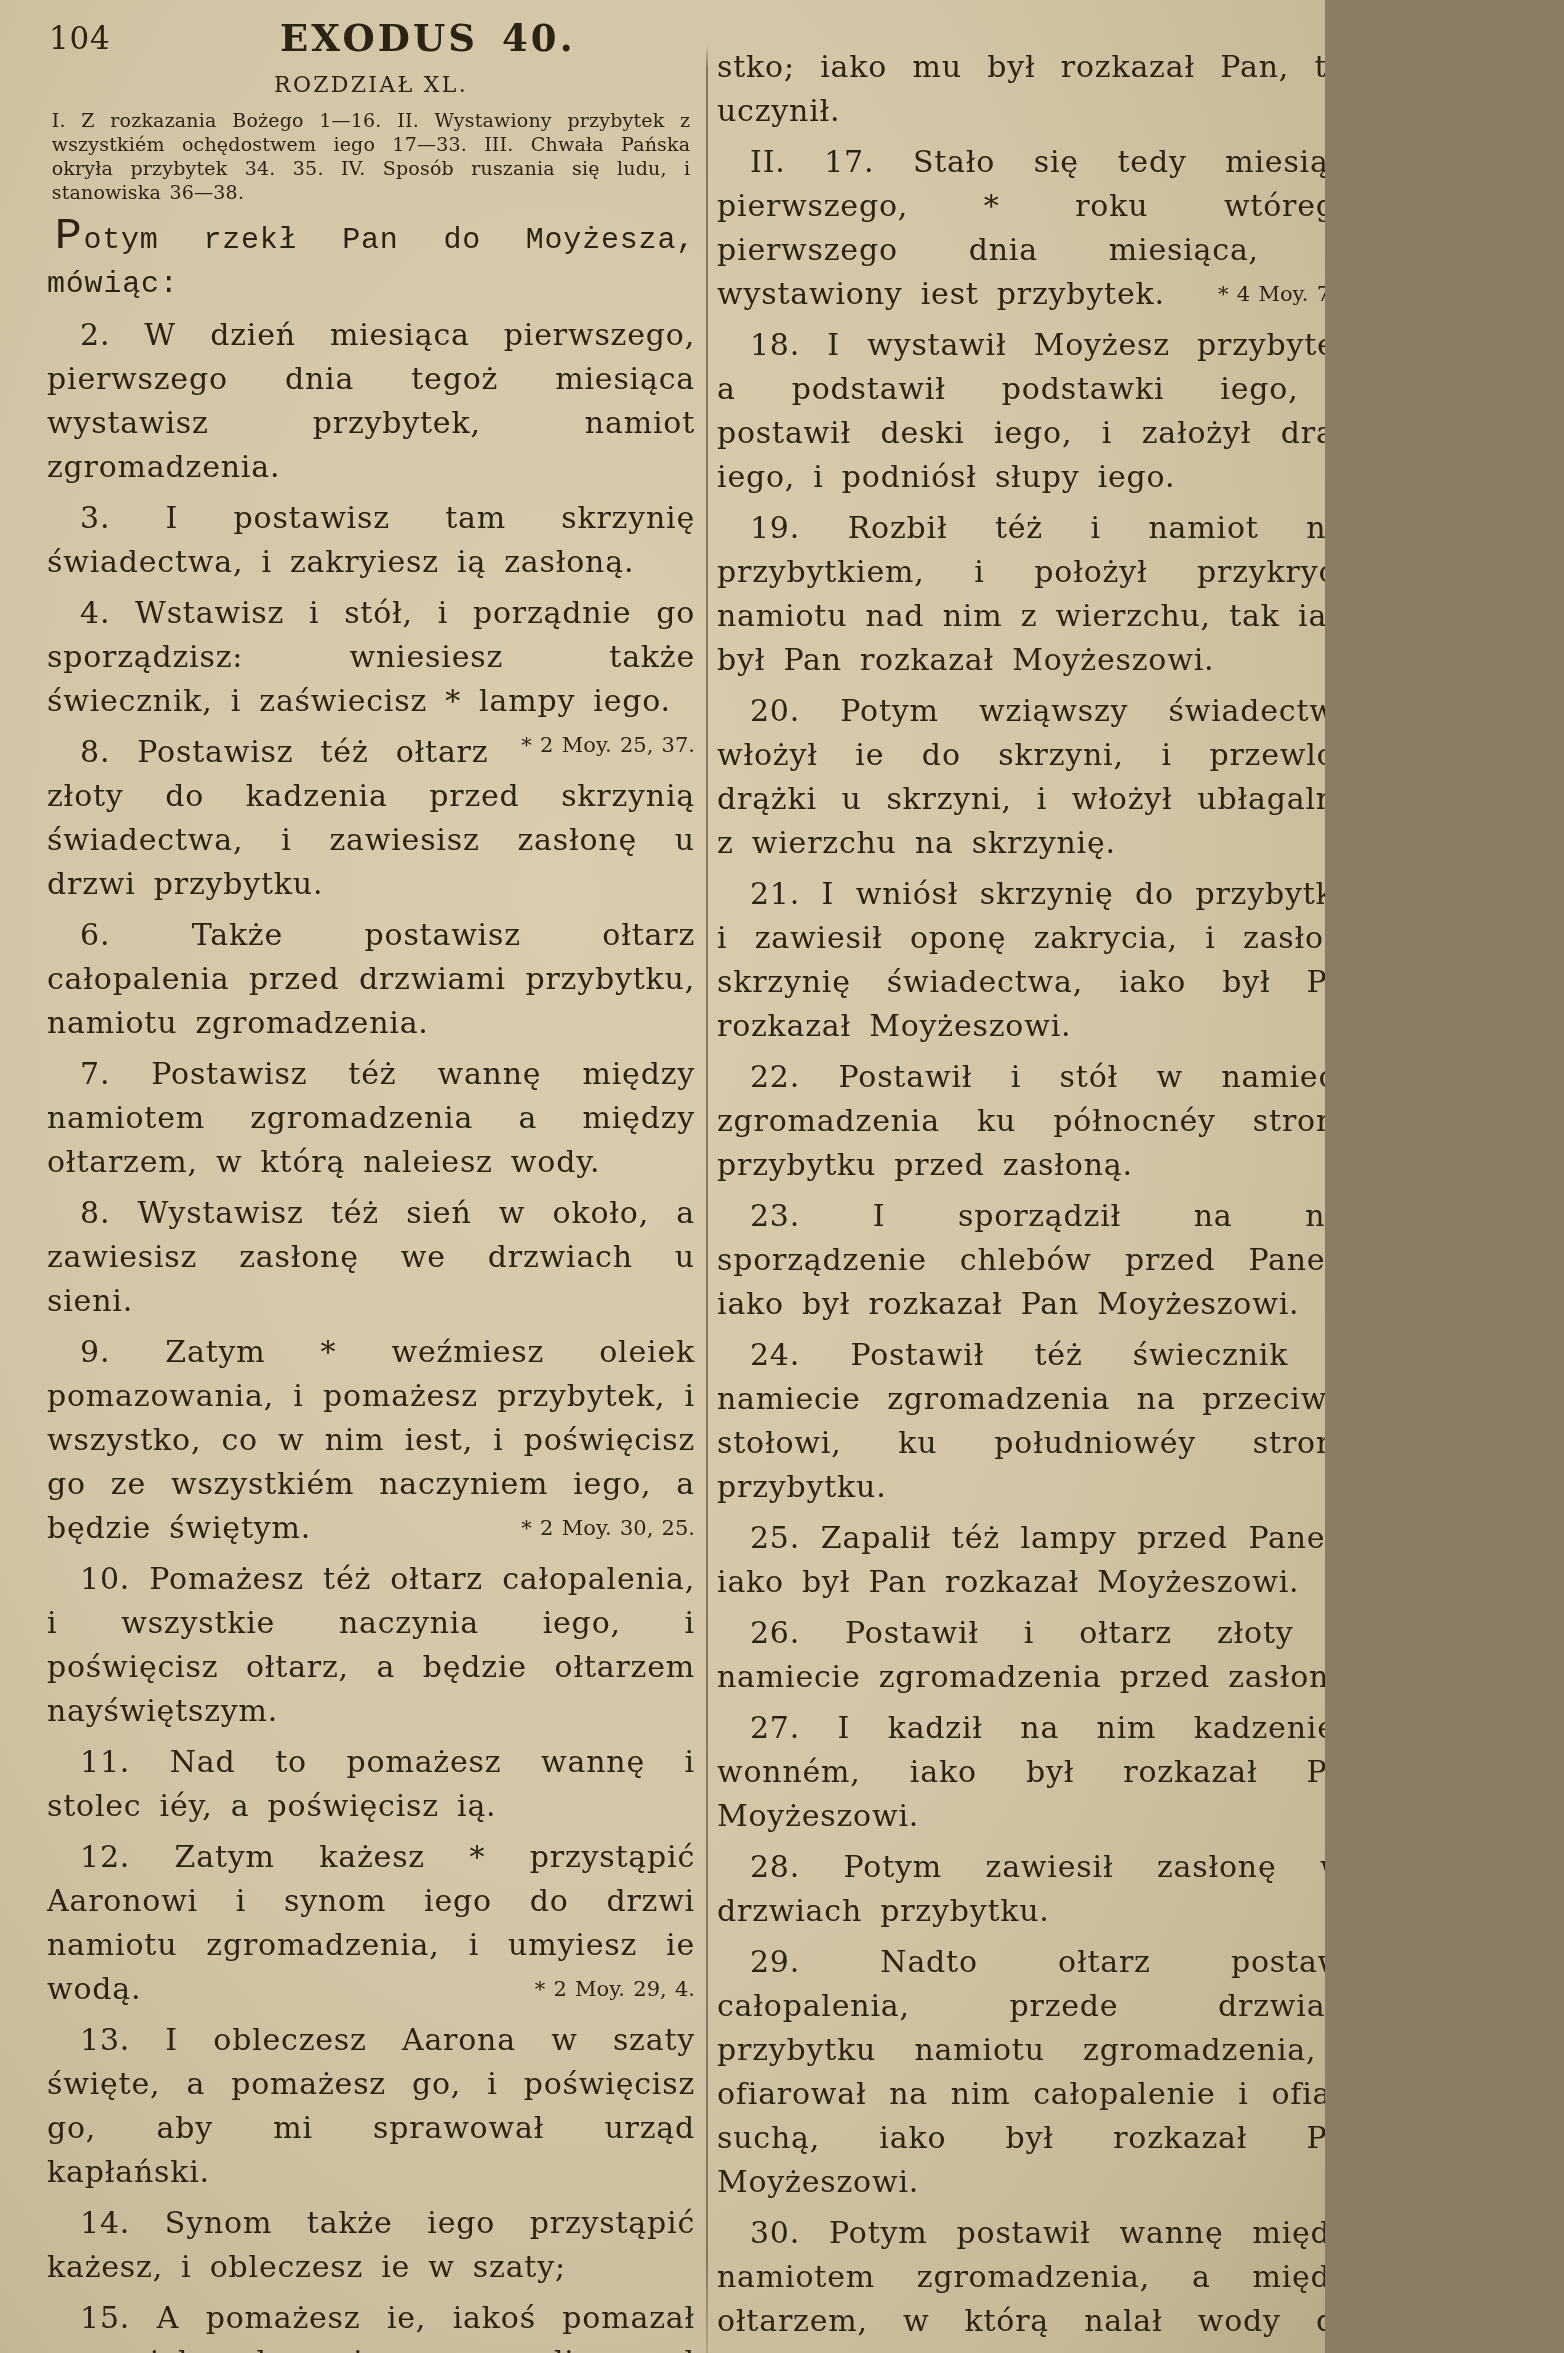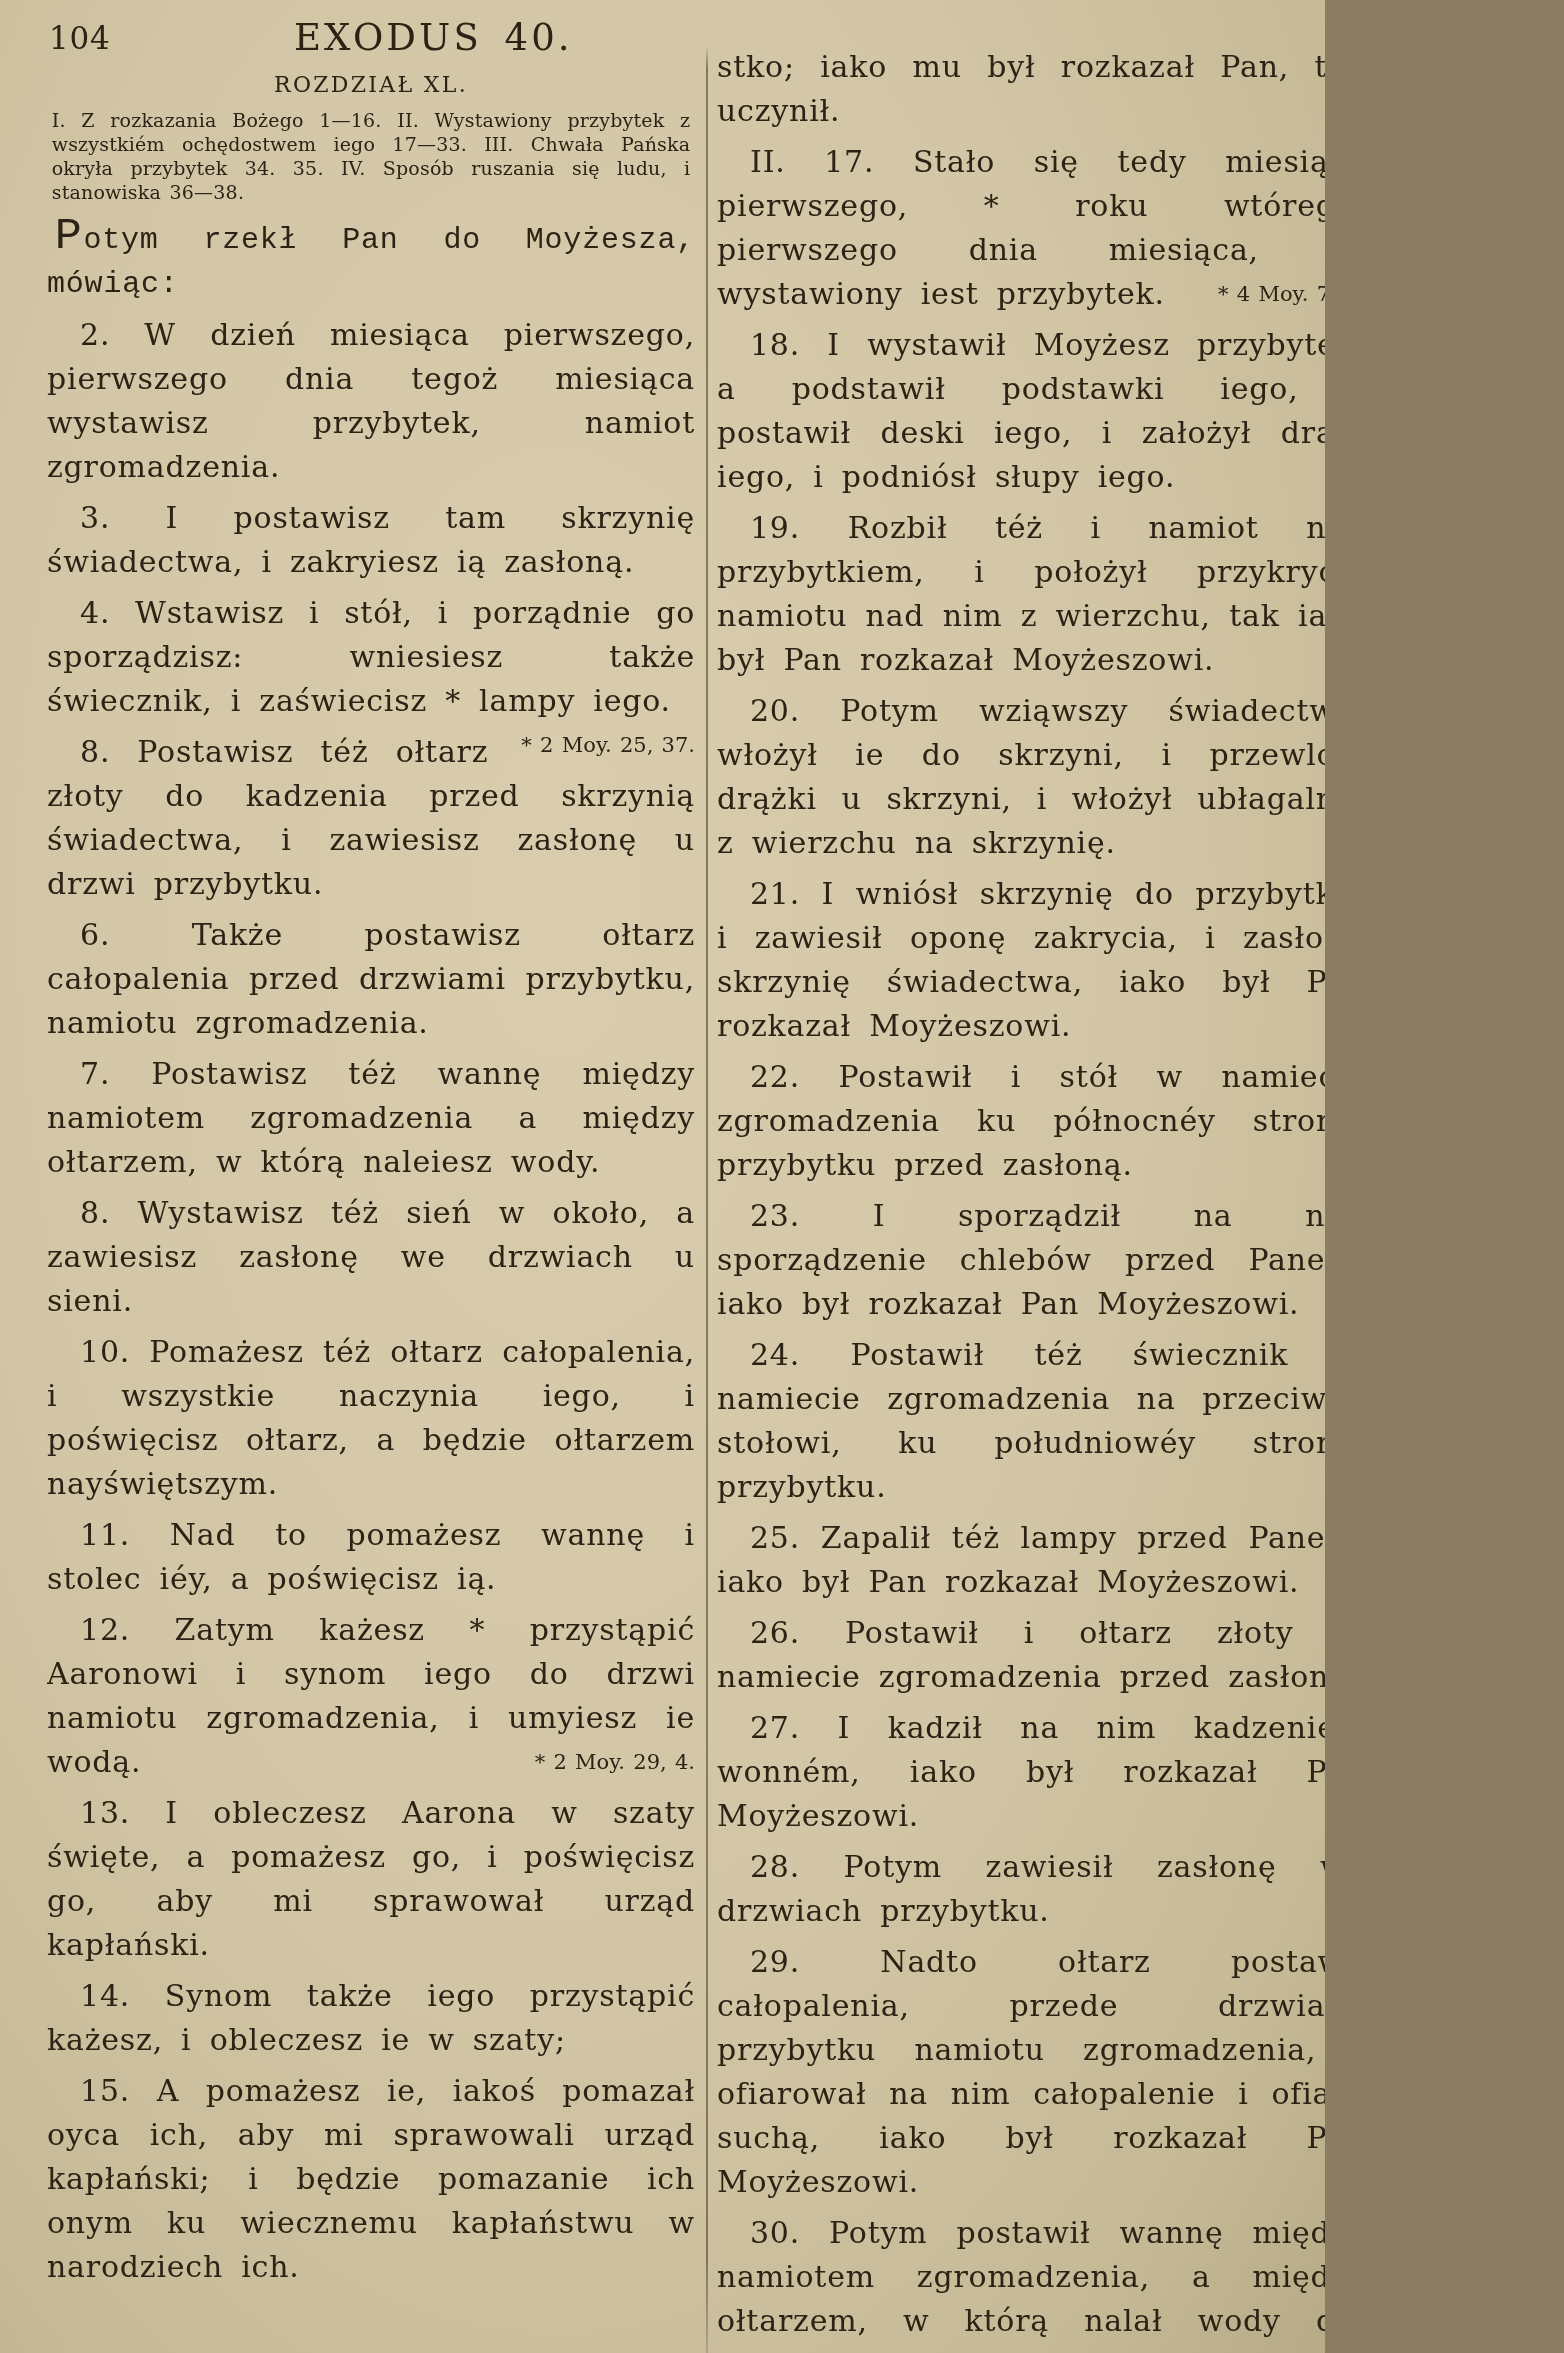--- a/index.html
+++ b/index.html
@@ -18,22 +18,22 @@
     background:
       radial-gradient(ellipse at 42% 38%, #d9cdae 0%, var(--paper) 52%, #c6b996 84%, #b7aa86 100%);
     color:var(--ink);
   }
   
   .page-number{
     position:absolute;left:49px;top:20.3px;
     font-size:31px;letter-spacing:0.8px;
   }
   .running-header{
-    position:absolute;left:294px;top:15.6px;
-    font-size:37px;font-weight:normal;letter-spacing:3.1px;word-spacing:7.8px;
+    position:absolute;left:280px;top:15.6px;
+    font-size:37px;font-weight:bold;letter-spacing:3.1px;word-spacing:7.8px;
   }
   
   .columns{
     position:absolute;left:47px;top:45px;width:1338px;height:2308px;
     display:flex;overflow:hidden;
   }
   .col{width:648px;}
   .col.left{padding-top:22px;}
   .divider{
     width:1.6px;margin:0 9.4px 0 11px;
@@ -103,20 +103,21 @@
       <p class="chapter-summary">I. Z rozkazania Bożego 1—16. II. Wystawiony przybytek z wszystkiém ochędostwem iego 17—33. III. Chwała Pańska okryła przybytek 34. 35. IV. Sposób ruszania się ludu, i stanowiska 36—38.</p>
       <div id="verses-left">
           <p class="verse opening">Potym rzekł Pan do Moyżesza, mówiąc:</p>
           <p class="verse">2. W dzień miesiąca pierwszego, pierwszego dnia tegoż miesiąca wystawisz przybytek, namiot zgromadzenia.</p>
           <p class="verse">3. I postawisz tam skrzynię świadectwa, i zakryiesz ią zasłoną.</p>
           <p class="verse">4. Wstawisz i stół, i porządnie go sporządzisz: wniesiesz także świecznik, i zaświecisz * lampy iego. <span class="ref">* 2 Moy. 25, 37.</span></p>
           <p class="verse">8. Postawisz téż ołtarz złoty do kadzenia przed skrzynią świadectwa, i zawiesisz zasłonę u drzwi przybytku.</p>
           <p class="verse">6. Także postawisz ołtarz całopalenia przed drzwiami przybytku, namiotu zgromadzenia.</p>
           <p class="verse">7. Postawisz téż wannę między namiotem zgromadzenia a między ołtarzem, w którą naleiesz wody.</p>
           <p class="verse">8. Wystawisz téż sień w około, a zawiesisz zasłonę we drzwiach u sieni.</p>
+          <p class="verse">9. Zatym * weźmiesz oleiek pomazowania, i pomażesz przybytek, i wszystko, co w nim iest, i poświęcisz go ze wszystkiém naczyniem iego, a będzie świętym. <span class="ref">* 2 Moy. 30, 25.</span></p>
           <p class="verse">10. Pomażesz téż ołtarz całopalenia, i wszystkie naczynia iego, i poświęcisz ołtarz, a będzie ołtarzem nayświętszym.</p>
           <p class="verse">11. Nad to pomażesz wannę i stolec iéy, a poświęcisz ią.</p>
           <p class="verse">12. Zatym każesz * przystąpić Aaronowi i synom iego do drzwi namiotu zgromadzenia, i umyiesz ie wodą. <span class="ref">* 2 Moy. 29, 4.</span></p>
           <p class="verse">13. I obleczesz Aarona w szaty święte, a pomażesz go, i poświęcisz go, aby mi sprawował urząd kapłański.</p>
           <p class="verse">14. Synom także iego przystąpić każesz, i obleczesz ie w szaty;</p>
           <p class="verse">15. A pomażesz ie, iakoś pomazał oyca ich, aby mi sprawowali urząd kapłański; i będzie pomazanie ich onym ku wiecznemu kapłaństwu w narodziech ich.</p>
         </div>
     </div>
 
     <div class="divider"></div>

